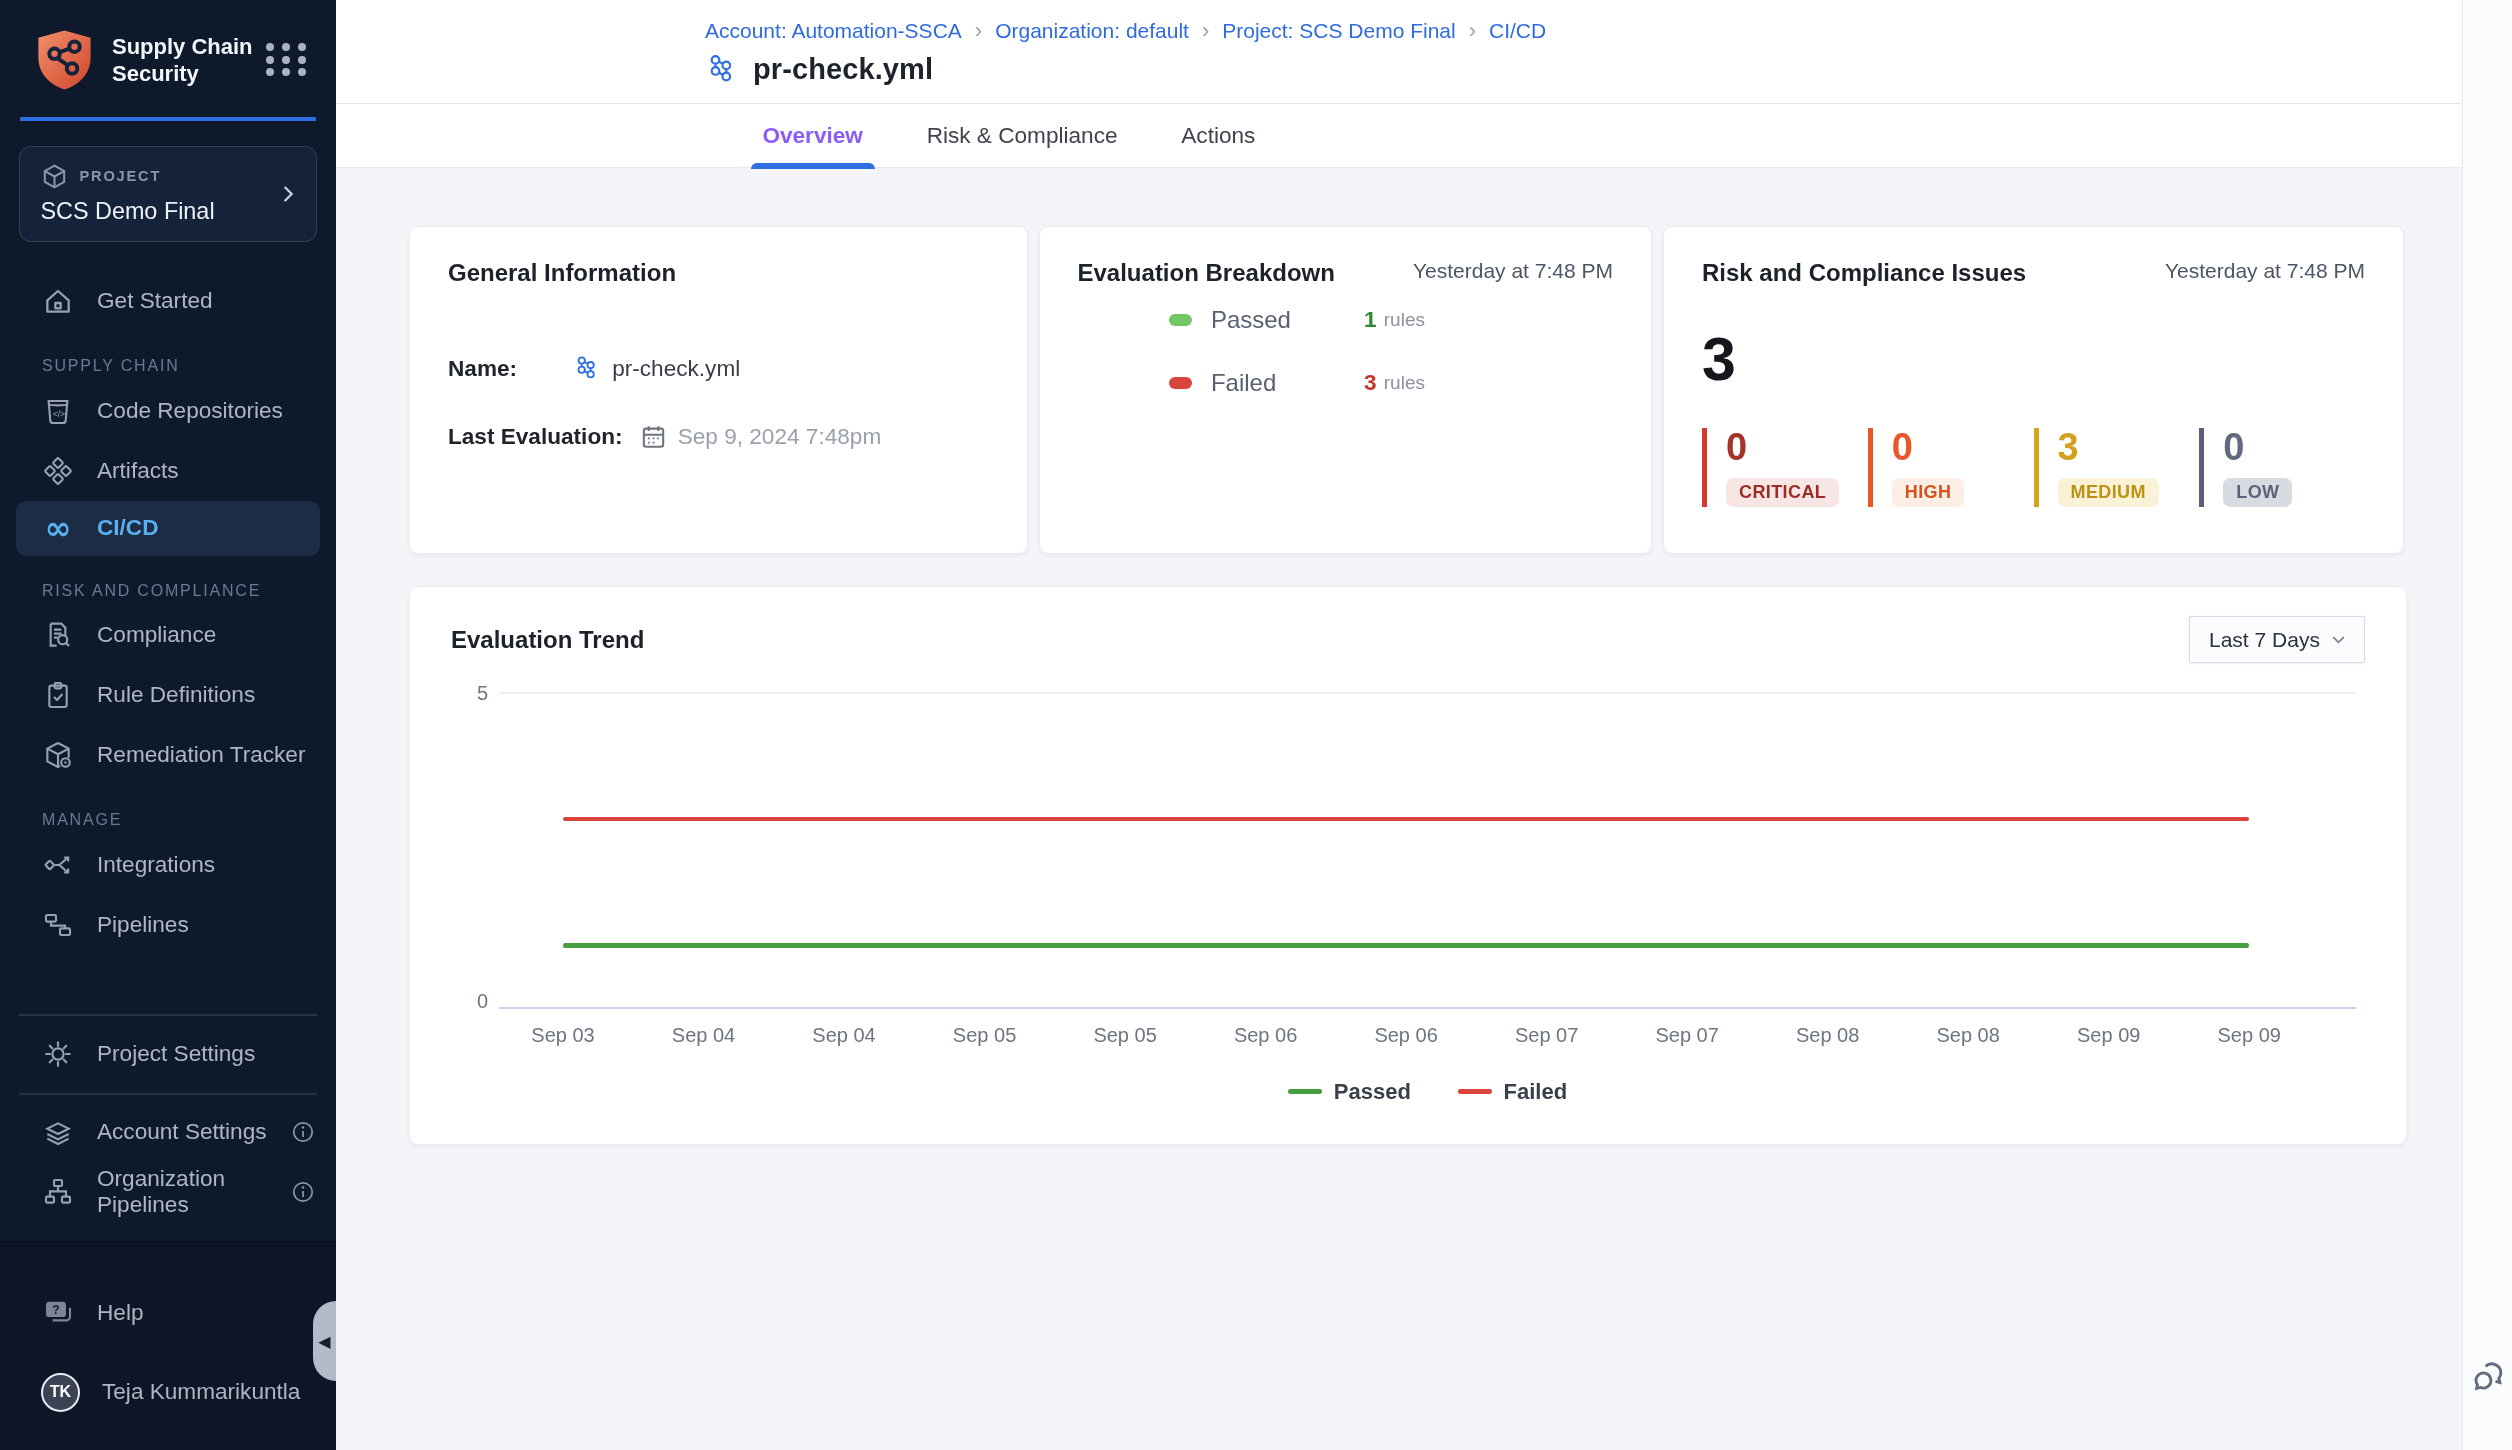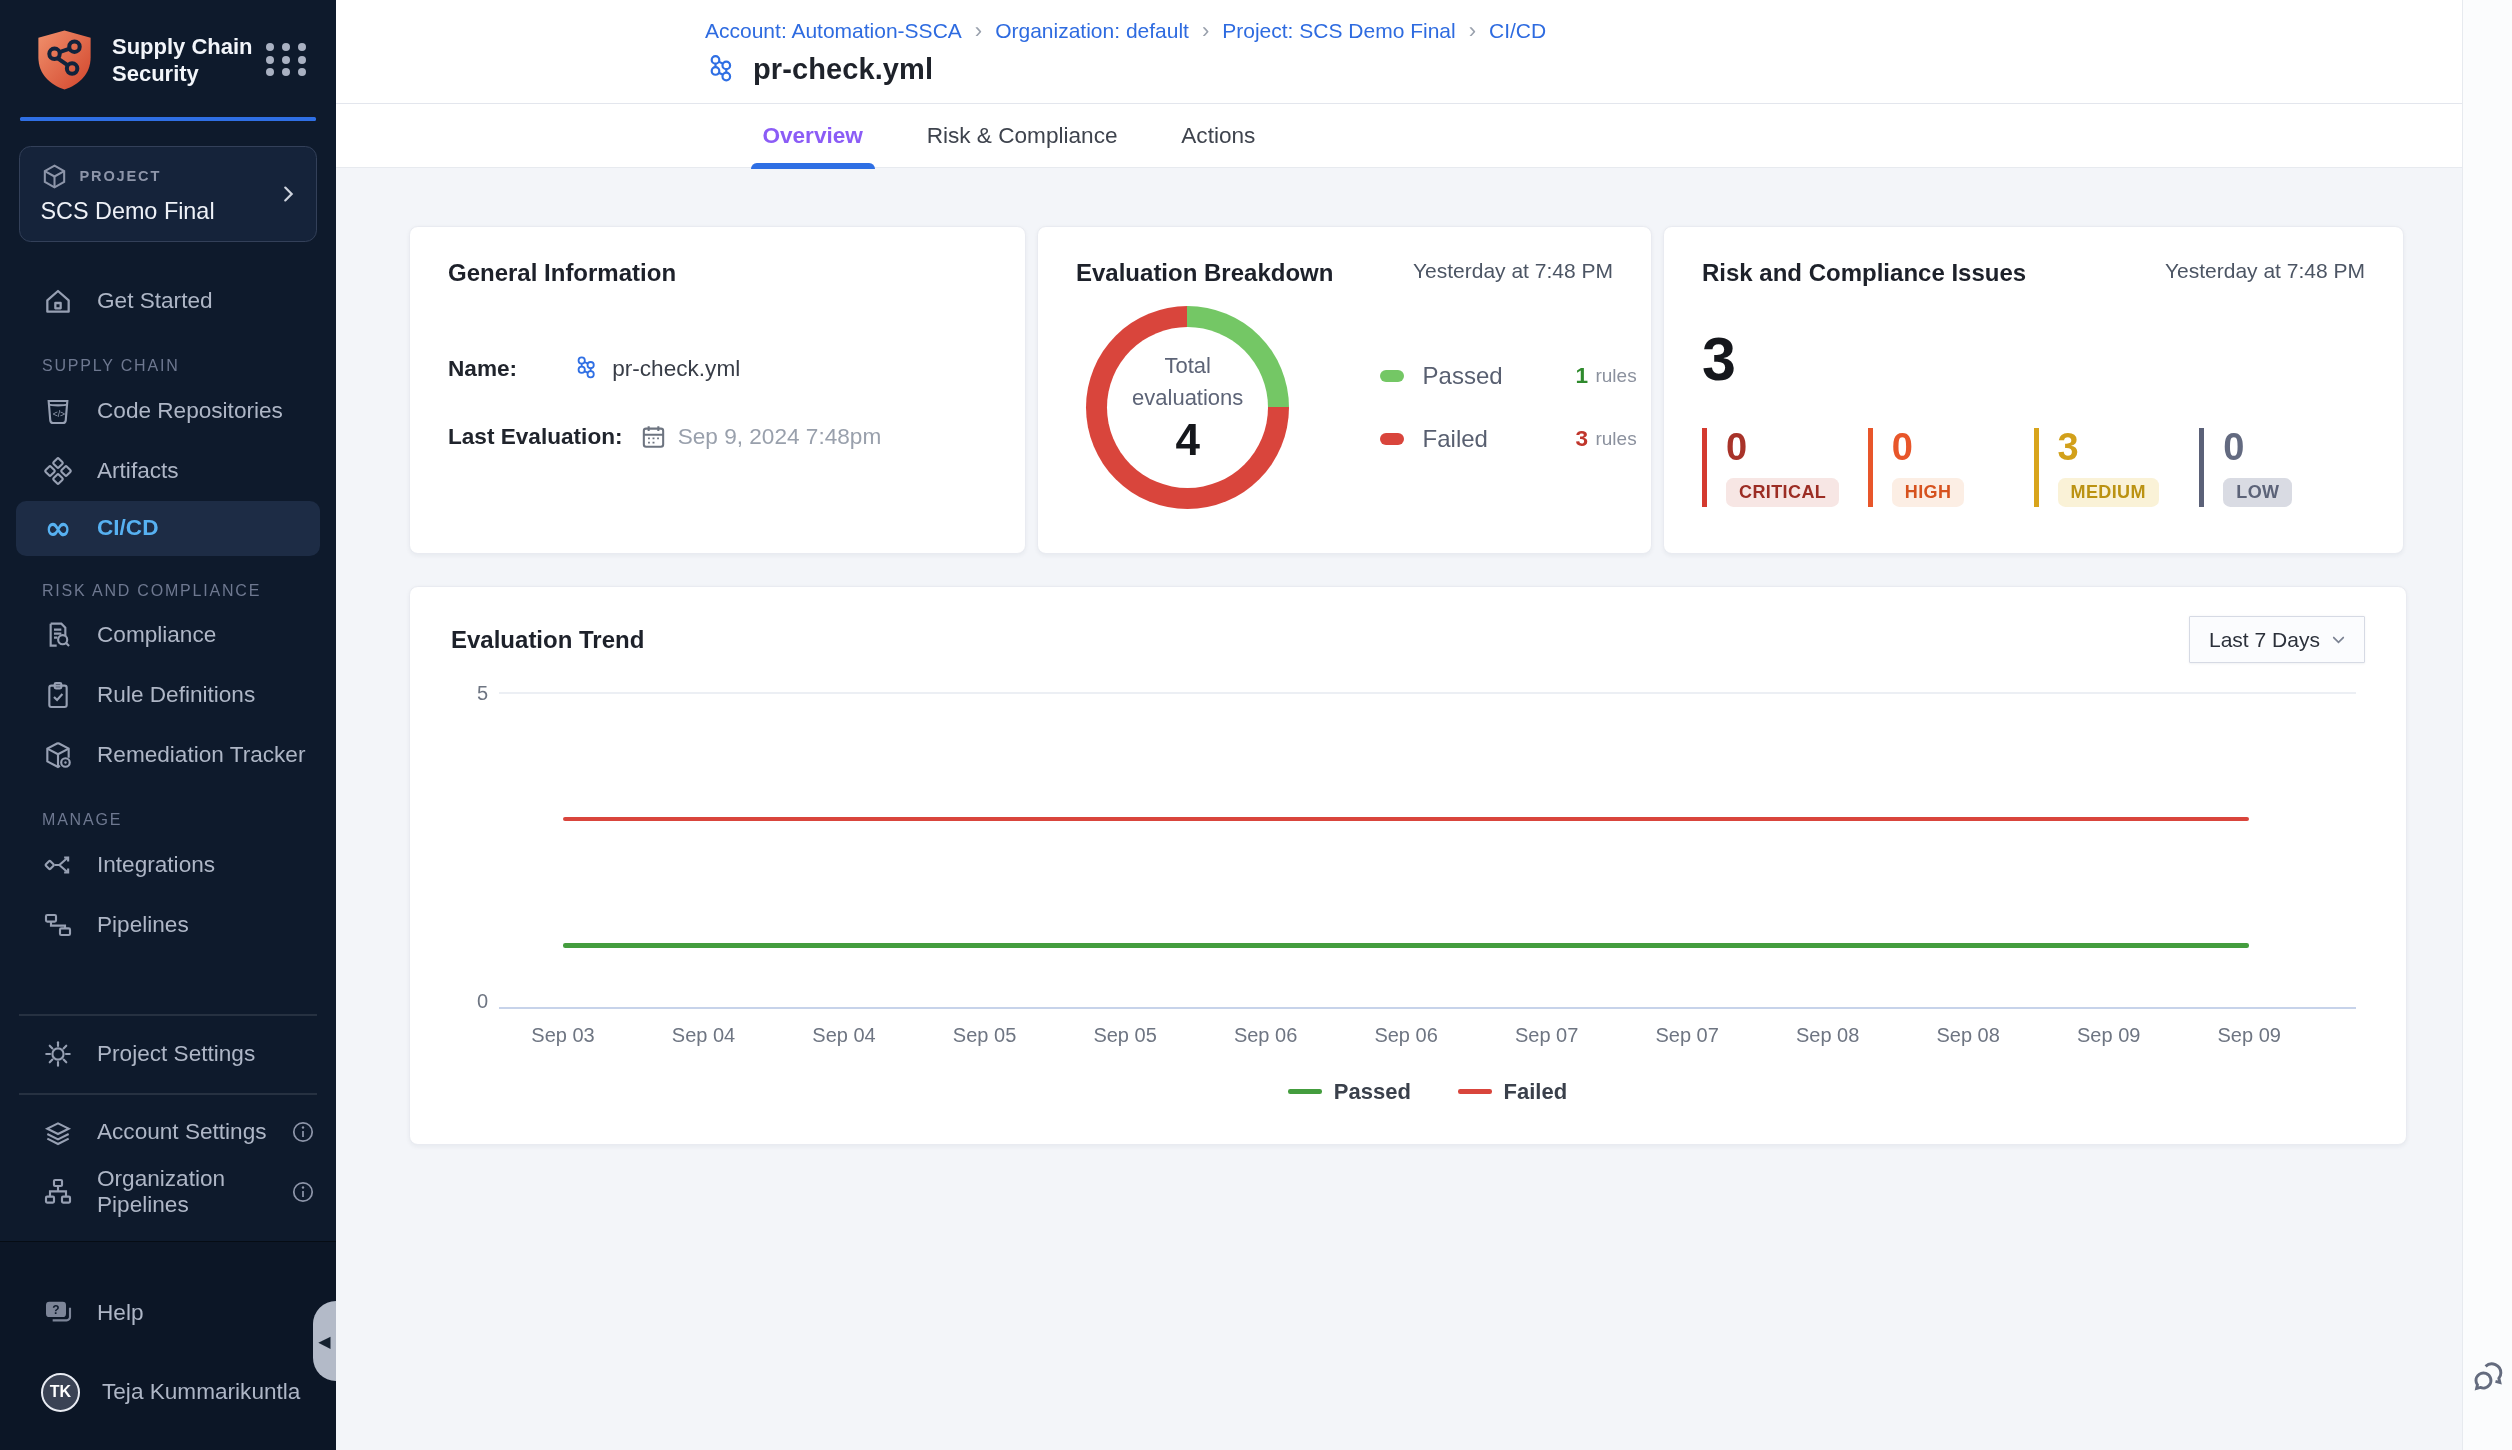--- a/index.html
+++ b/index.html
@@ -420,30 +420,20 @@
           </span>
         </div>
       </section>
 
       <section class="card breakdown">
         <div class="card-head">
           <div class="card-title">Evaluation Breakdown</div>
           <div class="card-stamp">Yesterday at 7:48 PM</div>
         </div>
         <div class="eb-body">
-          <div class="donut">
-            <div style="position: absolute; inset: 0px; border-radius: 50%; background: conic-gradient(rgb(116, 199, 101) 0deg, rgb(116, 199, 101) 90deg, rgb(217, 69, 60) 90deg, rgb(217, 69, 60) 360deg);" id="donut-ring"></div>
-            <div class="donut-hole">
-              <div class="donut-cap">
-                <div>Total</div>
-                <div>evaluations</div>
-              </div>
-              <div class="donut-num">4</div>
-            </div>
-          </div>
           <div class="eb-legend">
             <div class="leg-row">
               <span class="leg-swatch" style="background: rgb(116, 199, 101);"></span>
               <span class="leg-label">Passed</span>
               <span class="leg-count" style="color: rgb(47, 138, 45);">1</span>
               <span class="leg-unit">rules</span>
             </div>
             <div class="leg-row">
               <span class="leg-swatch" style="background: rgb(217, 69, 60);"></span>
               <span class="leg-label">Failed</span>

